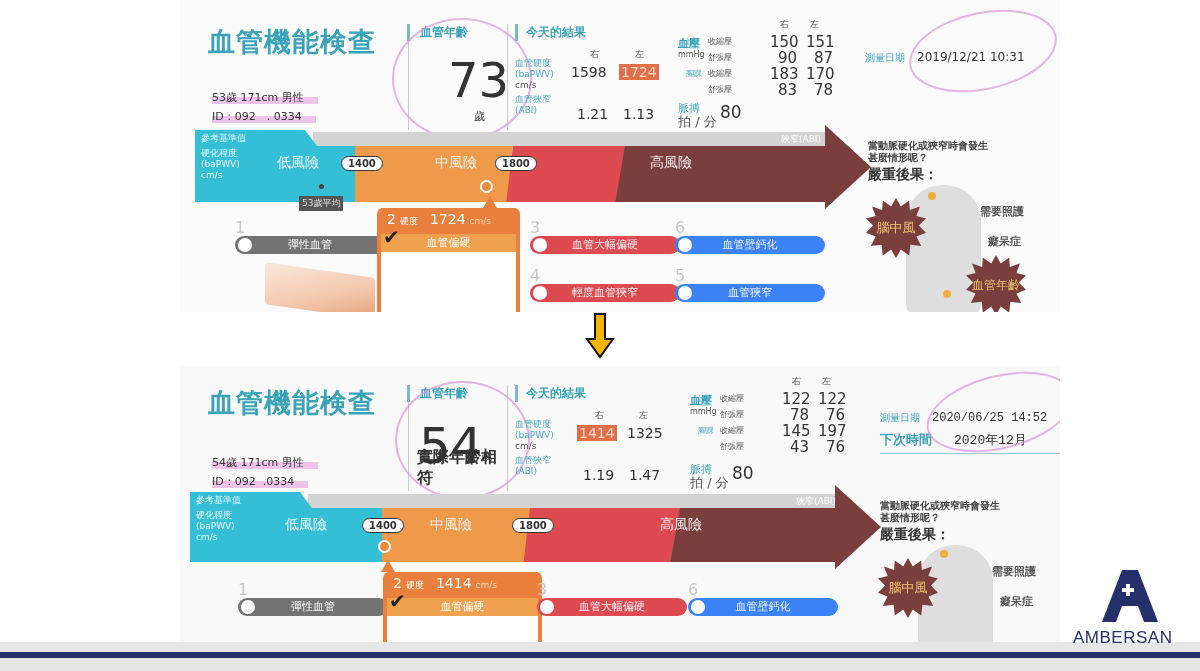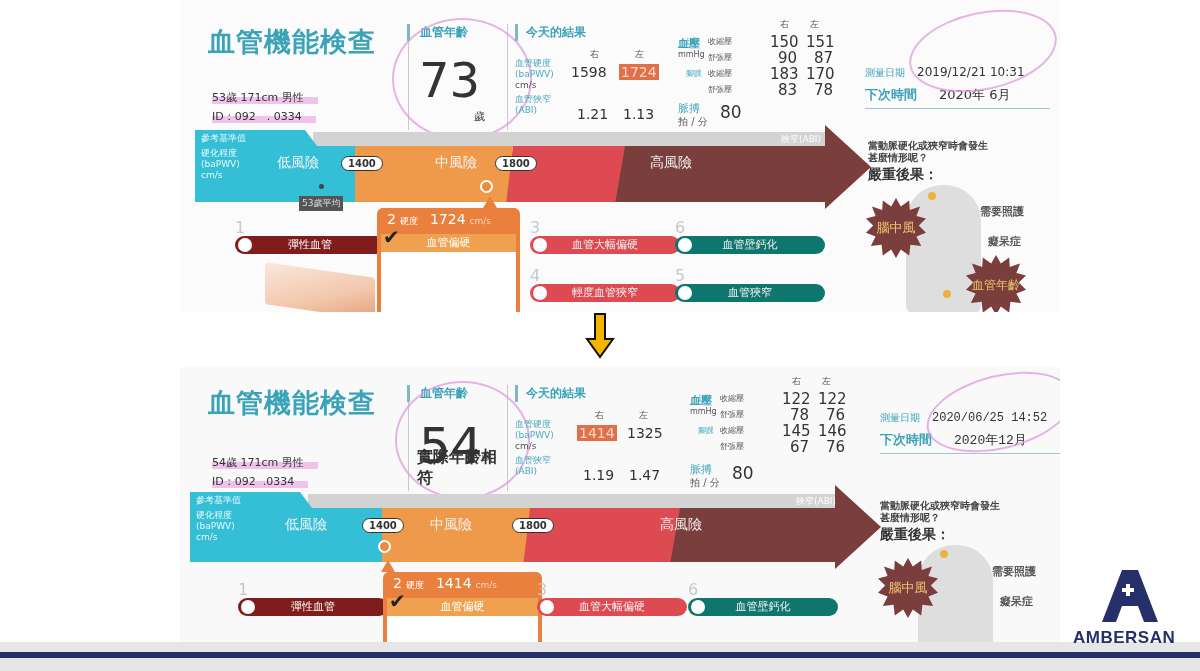--- a/index.html
+++ b/index.html
@@ -17,21 +17,21 @@
   .patient { position: absolute; left: 32px; font-size: 11px; color: #333; line-height: 19px; }
   .patient span { display: block; background: linear-gradient(transparent 45%, rgba(230,150,220,0.55) 45%, rgba(230,150,220,0.55) 85%, transparent 85%); width: max-content; padding-right: 14px; }
   .r1 .patient { top: 88px; }
   .r2 .patient { top: 86px; }
 
   .vage { position: absolute; left: 228px; width: 100px; border-left: 1px solid #c9c9c9; border-right: 1px solid #c9c9c9; }
   .r1 .vage { top: 24px; height: 106px; }
   .r2 .vage { top: 18px; height: 106px; }
   .vage .lbl { font-size: 12px; color: #3aa3b8; font-weight: bold; padding-left: 10px; border-left: 3px solid #7fb8c4; margin-left: -2px; }
   .vage .num { position: absolute; left: 10px; font-size: 48px; color: #333; }
-  .r1 .vage .num { top: 28px; }
+  .r1 .vage .num { top: 28px; margin-left: 29px; }
   .r2 .vage .num { top: 32px; font-size: 50px; }
   .vage .unit { position: absolute; font-size: 11px; color: #333; }
   .r1 .vage .unit { right: 22px; bottom: 6px; }
   .r2 .vage .unit { left: 72px; top: 64px; }
   .vage .note { position: absolute; left: 8px; bottom: 2px; font-size: 16px; color: #333; font-weight: bold; }
   .circle { position: absolute; border: 2px solid rgba(220,150,220,0.7); border-radius: 50%; pointer-events: none; }
 
   .today { position: absolute; left: 335px; width: 160px; }
   .r1 .today { top: 24px; }
   .r2 .today { top: 18px; }
@@ -45,25 +45,25 @@
   .bp { position: absolute; left: 498px; width: 150px; }
   .r1 .bp { top: 30px; }
   .r2 .bp { top: 20px; }
   .bp .head { position: absolute; left: 0; top: 6px; font-size: 11px; color: #3aa3b8; font-weight: bold; }
   .bp .unit { position: absolute; left: 0; top: 20px; font-size: 8px; color: #555; }
   .bp .colh { position: absolute; top: -12px; font-size: 9px; color: #555; }
   .bp .site { position: absolute; left: 38px; font-size: 8px; color: #4aaac0; }
   .bp .type { position: absolute; left: 56px; font-size: 8px; color: #555; }
   .bp .n { position: absolute; font-size: 15px; color: #333; line-height: 16px; }
   .bp .pulse-lbl { position: absolute; left: 0; font-size: 11px; color: #3aa3b8; line-height: 13px; }
-  .bp .pulse-lbl small { display: block; font-size: 10px; color: #555; }
+  .bp .pulse-lbl small { display: block; font-size: 13px; color: #555; }
   .bp .pulse-val { position: absolute; left: 42px; font-size: 17px; color: #333; }
 
   .meas { position: absolute; left: 685px; width: 185px; }
-  .r1 .meas { top: 50px; margin-top: 15px; }
+  .r1 .meas { top: 50px; }
   .r2 .meas { top: 44px; }
   .meas .row1 { font-size: 12px; color: #333; white-space: nowrap; }
   .meas .row1 .k { color: #3aa3b8; font-size: 10px; margin-right: 12px; }
   .meas .row2 { margin-top: 6px; font-size: 13px; color: #333; white-space: nowrap; padding-bottom: 4px; border-bottom: 1px solid #9fc7cf; }
   .meas .row2 .k { color: #3aa3b8; font-weight: bold; margin-right: 22px; }
 
   .bar { position: absolute; left: 15px; width: 630px; }
   .r1 .bar { top: 130px; height: 72px; }
   .r2 .bar { top: 125px; height: 70px; }
   .bar .topstrip { position: absolute; left: 118px; right: 0; top: 2px; height: 14px; background: #d3d3d3; }
@@ -79,23 +79,23 @@
   .bar .pill { position: absolute; top: 26px; background: #fff; color: #333; font-size: 10px; font-weight: bold; border-radius: 9px; padding: 1px 6px; border: 1px solid #333; }
   .arrowhead { position: absolute; width: 0; height: 0; border-top: 42px solid transparent; border-bottom: 42px solid transparent; border-left: 46px solid #7a3e3c; }
   .marker { position: absolute; width: 13px; height: 13px; border-radius: 50%; border: 2px solid #fff; background: #ee8a3a; }
   .avg { position: absolute; font-size: 9px; color: #ddd; background: #555; padding: 1px 3px; }
   .avgdot { position: absolute; width: 5px; height: 5px; border-radius: 50%; background: #444; }
 
   .stage-item { position: absolute; }
   .stage-item .idx { font-size: 16px; color: #c8c8c8; line-height: 16px; }
   .pill-btn { position: relative; height: 18px; border-radius: 9px; width: 150px; color: #f2f2f2; font-size: 11px; text-align: center; line-height: 18px; }
   .pill-btn .dot { position: absolute; left: 3px; top: 2px; width: 14px; height: 14px; border-radius: 50%; background: #fff; }
-  .pill-grey { background: #7f1d1d; color: #fff; }
+  .pill-grey { background: #737373; color: #fff; }
   .pill-red { background: #dd4a52; }
-  .pill-brown { background: #0f766e; }
+  .pill-brown { background: #3b82f6; }
 
   .callout { position: absolute; background: #fff; border: 4px solid #e9803e; border-top-width: 0; border-radius: 6px 6px 0 0; }
   .callout .cap { background: #e9803e; height: 26px; color: #fff; font-size: 14px; padding: 3px 6px 0; white-space: nowrap; }
   .callout .cap .s { font-size: 9px; margin: 0 12px 0 4px; }
   .callout .cap .u { font-size: 9px; color: #f8d3b8; margin-left: 4px; }
   .callout .sub { background: #f0a150; height: 18px; color: #fff; font-size: 11px; text-align: center; line-height: 18px; position: relative; }
   .callout .check { position: absolute; left: 2px; top: -6px; font-size: 20px; color: #222; }
   .callout .tail { position: absolute; width: 0; height: 0; border-left: 7px solid transparent; border-right: 7px solid transparent; border-bottom: 12px solid #e9803e; }
 
   .cons { position: absolute; left: 688px; width: 190px; }
@@ -107,21 +107,21 @@
   .burst { position: absolute; width: 60px; height: 60px; background: #7a3e3c; color: #f2c46e; font-size: 13px; text-align: center; line-height: 60px;
            clip-path: polygon(50% 0,58% 14%,72% 4%,73% 20%,90% 14%,84% 30%,100% 34%,88% 46%,100% 58%,84% 64%,92% 80%,74% 78%,72% 96%,58% 86%,50% 100%,42% 86%,28% 96%,26% 78%,8% 80%,16% 64%,0 58%,12% 46%,0 34%,16% 30%,10% 14%,27% 20%,28% 4%,42% 14%); }
   .cons .tag { position: absolute; font-size: 11px; color: #555; font-weight: bold; }
   .cons .hotspot { position: absolute; width: 8px; height: 8px; border-radius: 50%; background: #f0b040; }
 
   .down-arrow { position: absolute; left: 585px; top: 313px; }
 
   .footer-band { position: absolute; left: 0; top: 642px; width: 1200px; height: 29px; background: #e6e6e6; }
   .footer-line { position: absolute; left: 0; top: 652px; width: 1200px; height: 6px; background: #25306a; }
   .logo { position: absolute; left: 1070px; top: 568px; width: 120px; height: 80px; }
-  .logo .wm { position: absolute; left: 3px; bottom: 0; font-size: 17px; color: #25306a; letter-spacing: 0.5px; font-family: "Liberation Sans", sans-serif; font-weight: bold; }
+  .logo .wm { position: absolute; left: 3px; bottom: 0; font-size: 17px; color: #25306a; letter-spacing: 0.5px; font-family: "Liberation Sans", sans-serif; }
 </style>
 </head>
 <body>
 
 <div class="stage">
 
   <div class="report r1">
     <div class="title">血管機能検查</div>
     <div class="patient">
       <span>53歲 171cm 男性</span>
@@ -176,21 +176,20 @@
       <div class="n" style="left:136px;top:52px;">78</div>
       <div class="pulse-lbl" style="top:72px;">
         <span>脈搏</span>
         <small>拍 / 分</small>
       </div>
       <div class="pulse-val" style="top:72px;">80</div>
     </div>
 
     <div class="meas">
       <div class="row1"><span class="k">測量日期</span><span>2019/12/21 10:31</span></div>
-      <div class="row2"><span class="k">下次時間</span><span>2020年 6月</span></div>
     </div>
     <div class="circle" style="left:728px;top:12px;width:150px;height:78px;transform:rotate(-12deg);"></div>
 
     <div class="bar">
       <div class="topstrip">
           <span>狹窄(ABI)</span>
         </div>
       <div class="zone brown" style="left:420px;width:210px;"></div>
       <div class="zone red" style="left:310px;width:120px;clip-path:polygon(8px 0,100% 0,92% 100%,0 100%);"></div>
       <div class="zone orange" style="left:150px;width:168px;clip-path:polygon(10px 0,100% 0,96% 100%,0 100%);"></div>
@@ -301,23 +300,23 @@
       <div class="site" style="top:6px;left:6px;">上臂</div>
       <div class="type" style="top:6px;left:30px;">收縮壓</div>
       <div class="n" style="left:92px;top:4px;">122</div>
       <div class="n" style="left:128px;top:4px;">122</div>
       <div class="type" style="top:22px;left:30px;">舒張壓</div>
       <div class="n" style="left:100px;top:20px;">78</div>
       <div class="n" style="left:136px;top:20px;">76</div>
       <div class="site" style="top:38px;left:8px;">腳踝</div>
       <div class="type" style="top:38px;left:30px;">收縮壓</div>
       <div class="n" style="left:92px;top:36px;">145</div>
-      <div class="n" style="left:128px;top:36px;">146</div>
+      <div class="n" style="left:128px;top:36px;">197</div>
       <div class="type" style="top:54px;left:30px;">舒張壓</div>
-      <div class="n" style="left:100px;top:52px;">67</div>
+      <div class="n" style="left:100px;top:52px;">43</div>
       <div class="n" style="left:136px;top:52px;">76</div>
       <div class="pulse-lbl" style="top:76px;">
         <span>脈搏</span>
         <small>拍 / 分</small>
       </div>
       <div class="pulse-val" style="top:76px;">80</div>
     </div>
 
     <div class="meas" style="left:700px;font-family:Liberation Mono, monospace;">
       <div class="row1"><span class="k">測量日期</span><span>2020/06/25 14:52</span></div>

